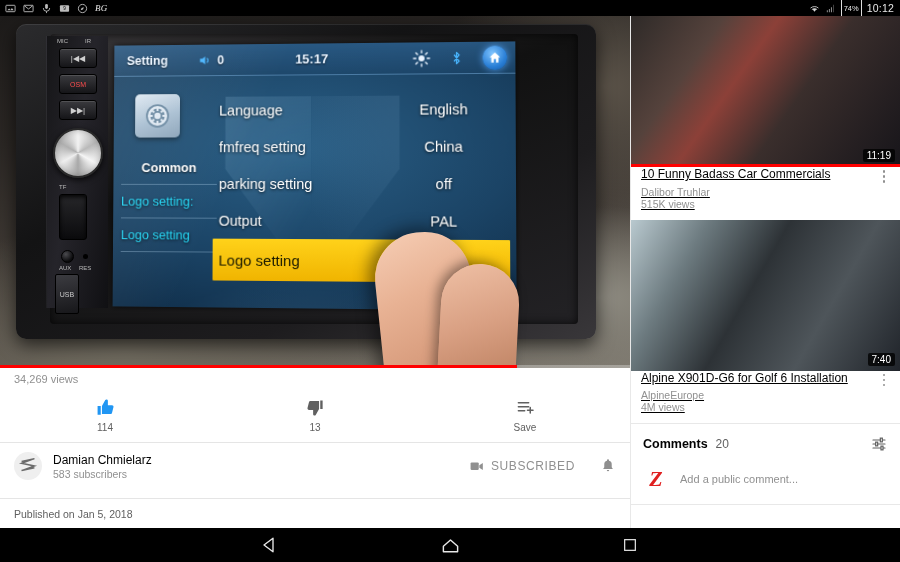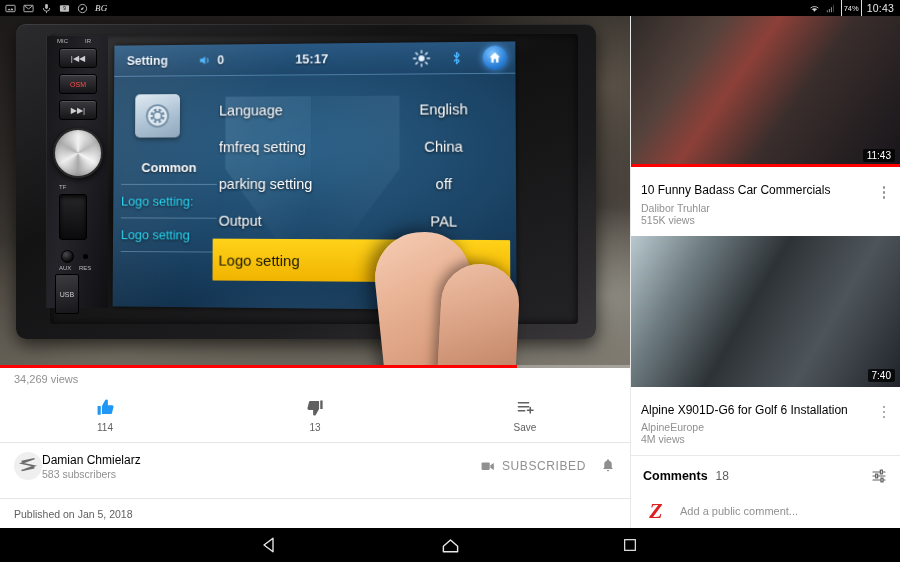--- a/index.html
+++ b/index.html
@@ -202,21 +202,21 @@
   .title-row { display:flex; align-items:flex-start; padding:14px 14px 0 14px; }
   .vid-title { font-size:14.5px; color:#030303; flex:1; line-height:1.2; }
   .views { font-size:11px; color:#909090; padding:5px 14px 0 14px; }
   .collapse { width:16px; height:16px; margin-top:2px; }
   .actions { display:flex; align-items:flex-start; padding:10px 0 0 0; }
   .act { flex:1; display:flex; flex-direction:column; align-items:center; gap:5px; }
   .act .lbl { font-size:10px; color:#606060; }
   .act.liked .lbl { color:#606060; }
   .act-ico { height:22px; display:flex; align-items:flex-end; }
   .divider { height:1px; background:#e5e5e5; margin-top:9px; }
-  .channel { display:flex; align-items:center; padding:9px 14px; }
+  .channel { display:flex; align-items:center; padding:9px 14px; gap:11px; }
   .ch-avatar {
     width:28px; height:28px; border-radius:50%; background:#efefef;
     display:flex; align-items:center; justify-content:center; flex:0 0 28px;
   }
   .ch-name { font-size:12px; color:#030303; line-height:1.35; }
   .ch-subs { font-size:10.5px; color:#909090; }
   .sub-btn { margin-left:auto; display:flex; align-items:center; gap:7px; color:#909090; font-size:12px; letter-spacing:.6px; }
   .bell { width:16px; height:18px; margin-left:14px; }
   .published { font-size:10.5px; color:#606060; padding:9px 14px 0 14px; }
 
@@ -228,21 +228,21 @@
   .rv-thumb { position:relative; width:100%; height:0; padding-bottom:56.2%; overflow:hidden; }
   .rv-thumb .img { position:absolute; inset:0; }
   .thumb-a { background:linear-gradient(125deg,#2e2a28 0%,#55423c 25%,#8c4038 40%,#3a2e2c 60%,#17151a 100%); }
   .thumb-b { background:linear-gradient(120deg,#b9c9cf 0%,#6d7b80 22%,#2d3236 45%,#4e555a 70%,#20242a 100%); }
   .dur {
     position:absolute; right:5px; bottom:5px; background:rgba(0,0,0,.78);
     color:#fff; font-size:10px; padding:1px 4px; border-radius:2px;
   }
   .watched { position:absolute; left:0; bottom:0; width:100%; height:3px; background:rgba(255,255,255,.35); }
   .watched i { display:block; height:100%; background:#f00; }
-  .rv-info { display:flex; padding:16px 9px 10px 10px; }
+  .rv-info { display:flex; padding:0 9px 10px 10px;text-decoration:underline; }
   .rv-text { flex:1; }
   .rv-title { font-size:12px; color:#030303; line-height:1.28; }
   .rv-ch { font-size:10.5px; color:#909090; margin-top:3px; }
   .rv-views { font-size:10.5px; color:#909090; }
   .kebab { width:14px; display:flex; flex-direction:column; align-items:center; gap:2.5px; padding-top:3px; }
   .kebab i { width:2.5px; height:2.5px; background:#909090; border-radius:50%; display:block; }
 
   .comments-head {
     display:flex; align-items:center; padding:12px 12px 10px 12px;
     border-top:1px solid #e8e8e8;
@@ -298,21 +298,21 @@
     <div class="sb-right">
       <svg class="sb-ico" viewBox="0 0 24 24">
           <path d="M12 19l-3.8-4.7a6 6 0 017.6 0z" fill="#fff"></path>
           <path d="M4 10.5a12 12 0 0116 0M7 13.6a8 8 0 0110 0" stroke="#fff" stroke-width="1.9" fill="none" stroke-linecap="round"></path>
         </svg>
       <svg class="sb-ico" viewBox="0 0 24 24">
           <path d="M4 20h2v-4H4zM8.5 20h2v-7h-2zM13 20h2V9h-2z" fill="#bbb"></path>
           <path d="M17.5 20h2V4h-2z" fill="#555"></path>
         </svg>
       <span class="batt">74%</span>
-      <span class="sb-clock">10:43</span>
+      <span class="sb-clock">10:12</span>
     </div>
   </div>
 
   <div class="player">
     <div class="photo">
       <div class="dash-bg"></div>
 
       <div class="bezel">
         <div class="bezel-inner"></div>
       </div>
@@ -473,21 +473,21 @@
 
     <div class="divider"></div>
     <div class="published">Published on Jan 5, 2018</div>
   </div>
 
   <div class="rail">
 
     <div>
       <div class="rv-thumb">
         <div class="img thumb-a"></div>
-        <span class="dur">11:43</span>
+        <span class="dur">11:19</span>
         <span class="watched">
             <i id="w0" style="width: 100%;"></i>
           </span>
       </div>
       <div class="rv-info">
         <div class="rv-text">
           <div class="rv-title">10 Funny Badass Car Commercials</div>
           <div class="rv-ch">Dalibor Truhlar</div>
           <div class="rv-views">515K views</div>
         </div>
@@ -513,21 +513,21 @@
         <span class="kebab">
             <i></i>
             <i></i>
             <i></i>
           </span>
       </div>
     </div>
 
     <div class="comments-head">
       <span class="ch-title">Comments</span>
-      <span class="ch-count">18</span>
+      <span class="ch-count">20</span>
       <svg class="sort-ico" viewBox="0 0 24 24">
           <g stroke="#606060" stroke-width="1.8" stroke-linecap="round">
             <path d="M3 6h18M3 12h18M3 18h18"></path>
           </g>
           <g fill="#fff" stroke="#606060" stroke-width="1.8">
             <rect x="14" y="3.2" width="3" height="5.6"></rect>
             <rect x="7" y="9.2" width="3" height="5.6"></rect>
             <rect x="15" y="15.2" width="3" height="5.6"></rect>
           </g>
         </svg>

